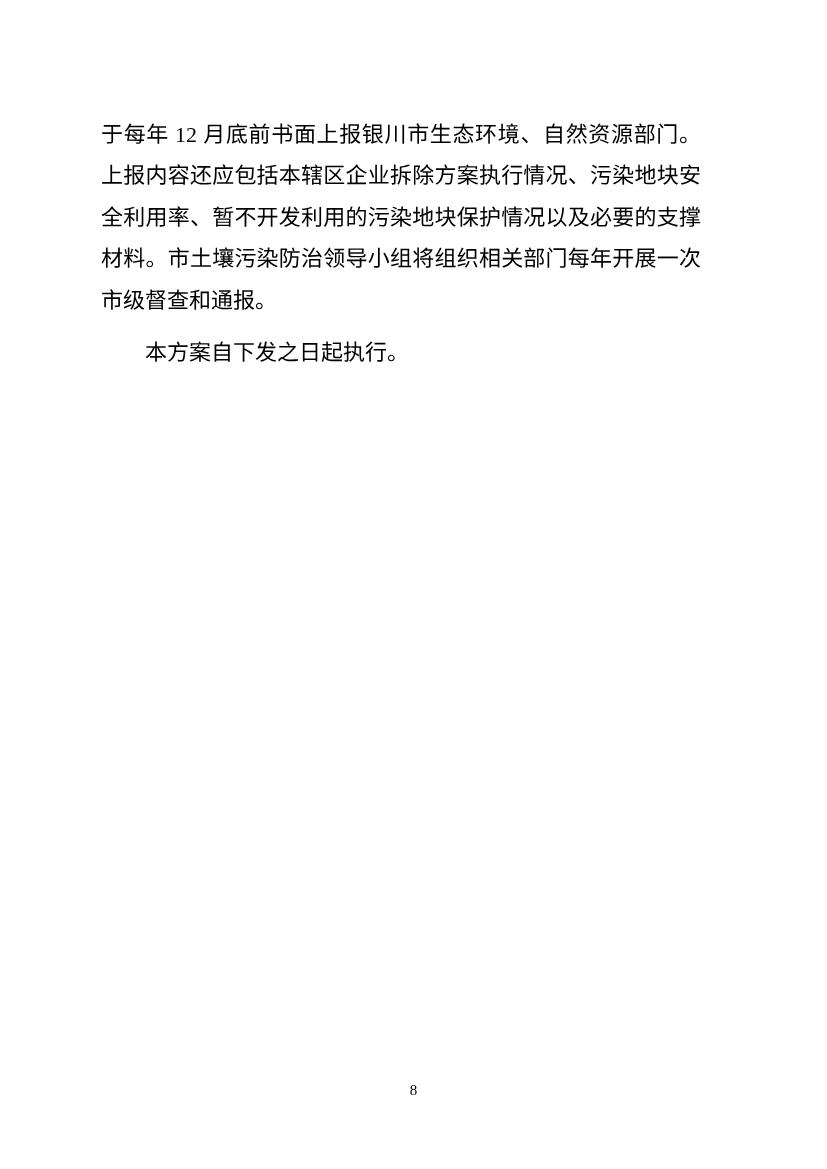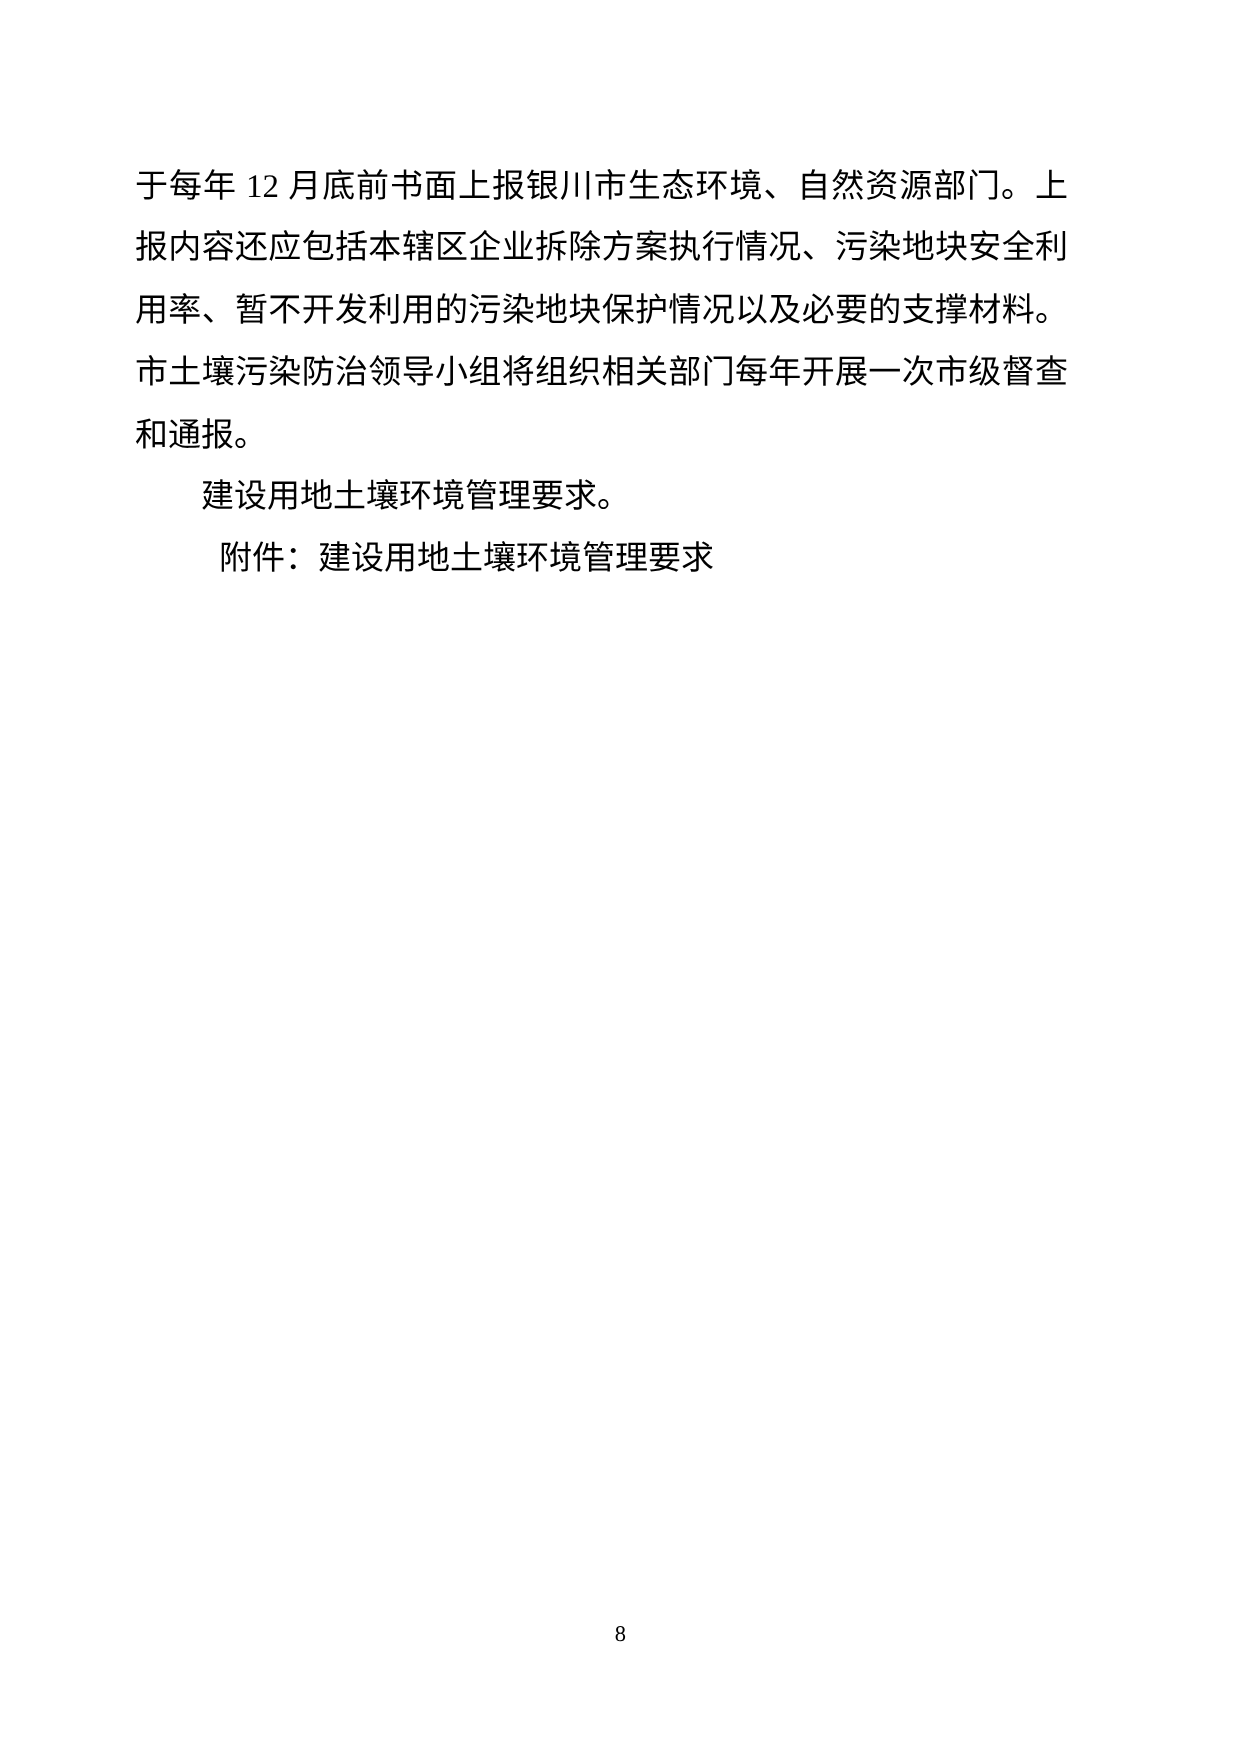--- a/index.html
+++ b/index.html
@@ -20,21 +20,21 @@
     background: #ffffff;
     overflow: hidden;
   }
   .content {
     position: absolute;
     left: 90px;
     top: 103px;
     width: 622px;
   }
   .content p {
-    margin: 0;
+    margin: 11px;
     padding: 0;
     font-size: 22px;
     line-height: 41.4px;
     text-align: justify;
     text-justify: inter-ideograph;
     letter-spacing: 0;
   }
   .indent {
     text-indent: 44px;
   }
@@ -59,21 +59,20 @@
 <body>
 
 <div class="page">
 
   <div class="content">
 
     <p><span>于每年 12 月底前书面上报银川市生态环境、自然资源部门。上报内容还应包括本辖区企业拆除方案执行情况、污染地块安全利用率、暂不开发利用的污染地块保护情况以及必要的支撑材料。市土壤污染防治领导小组将组织相关部门每年开展一次市级督查和通报。</span></p>
 
 
 
-    <p class="indent"><span>建设用地土壤环境管理要求。</span></p>
+    <p class="indent"><span>本方案自下发之日起执行。</span></p>
 
-    <p class="indent-attach"><span>附件：建设用地土壤环境管理要求</span></p>
 
   </div>
 
   <div class="page-number">8</div>
 
 </div>
 
 </body></html>

